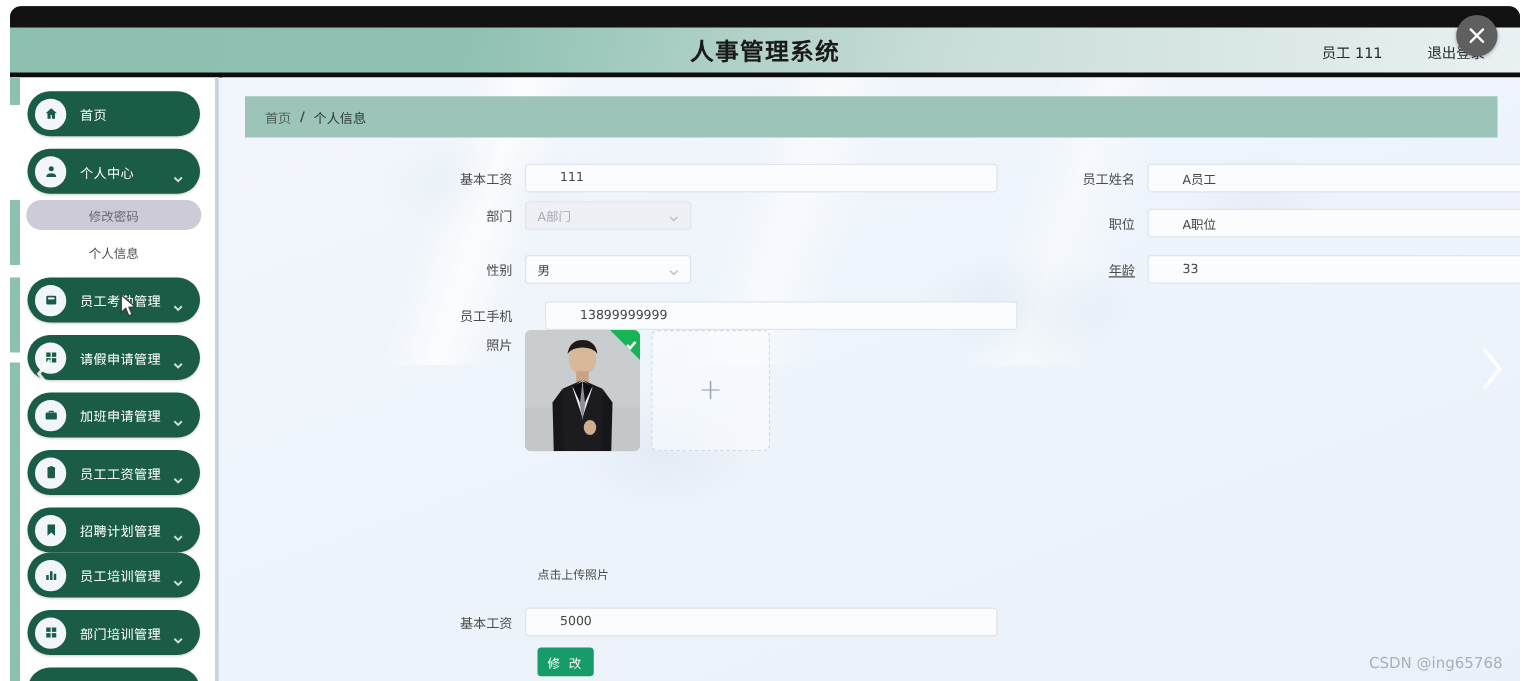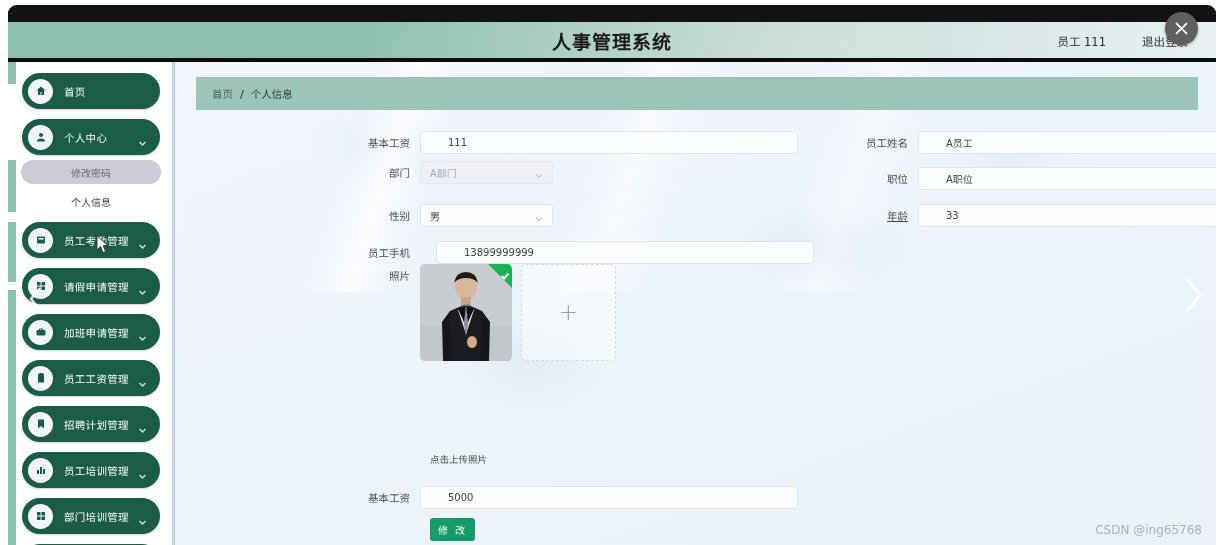--- a/index.html
+++ b/index.html
@@ -404,21 +404,21 @@
               </svg>
           </span>
           <span class="nav-label">员工工资管理</span>
           <span class="nav-caret">
             <svg viewBox="0 0 12 12">
                 <path d="M2 4 L6 8 L10 4"></path>
               </svg>
           </span>
         </div>
 
-        <div class="nav-item" style="margin-bottom:10px;">
+        <div class="nav-item" style="">
           <span class="nav-icon">
             <svg viewBox="0 0 24 24">
                 <path d="M6 3 h12 v18 l-6-5 l-6 5 Z"></path>
               </svg>
           </span>
           <span class="nav-label">招聘计划管理</span>
           <span class="nav-caret">
             <svg viewBox="0 0 12 12">
                 <path d="M2 4 L6 8 L10 4"></path>
               </svg>

